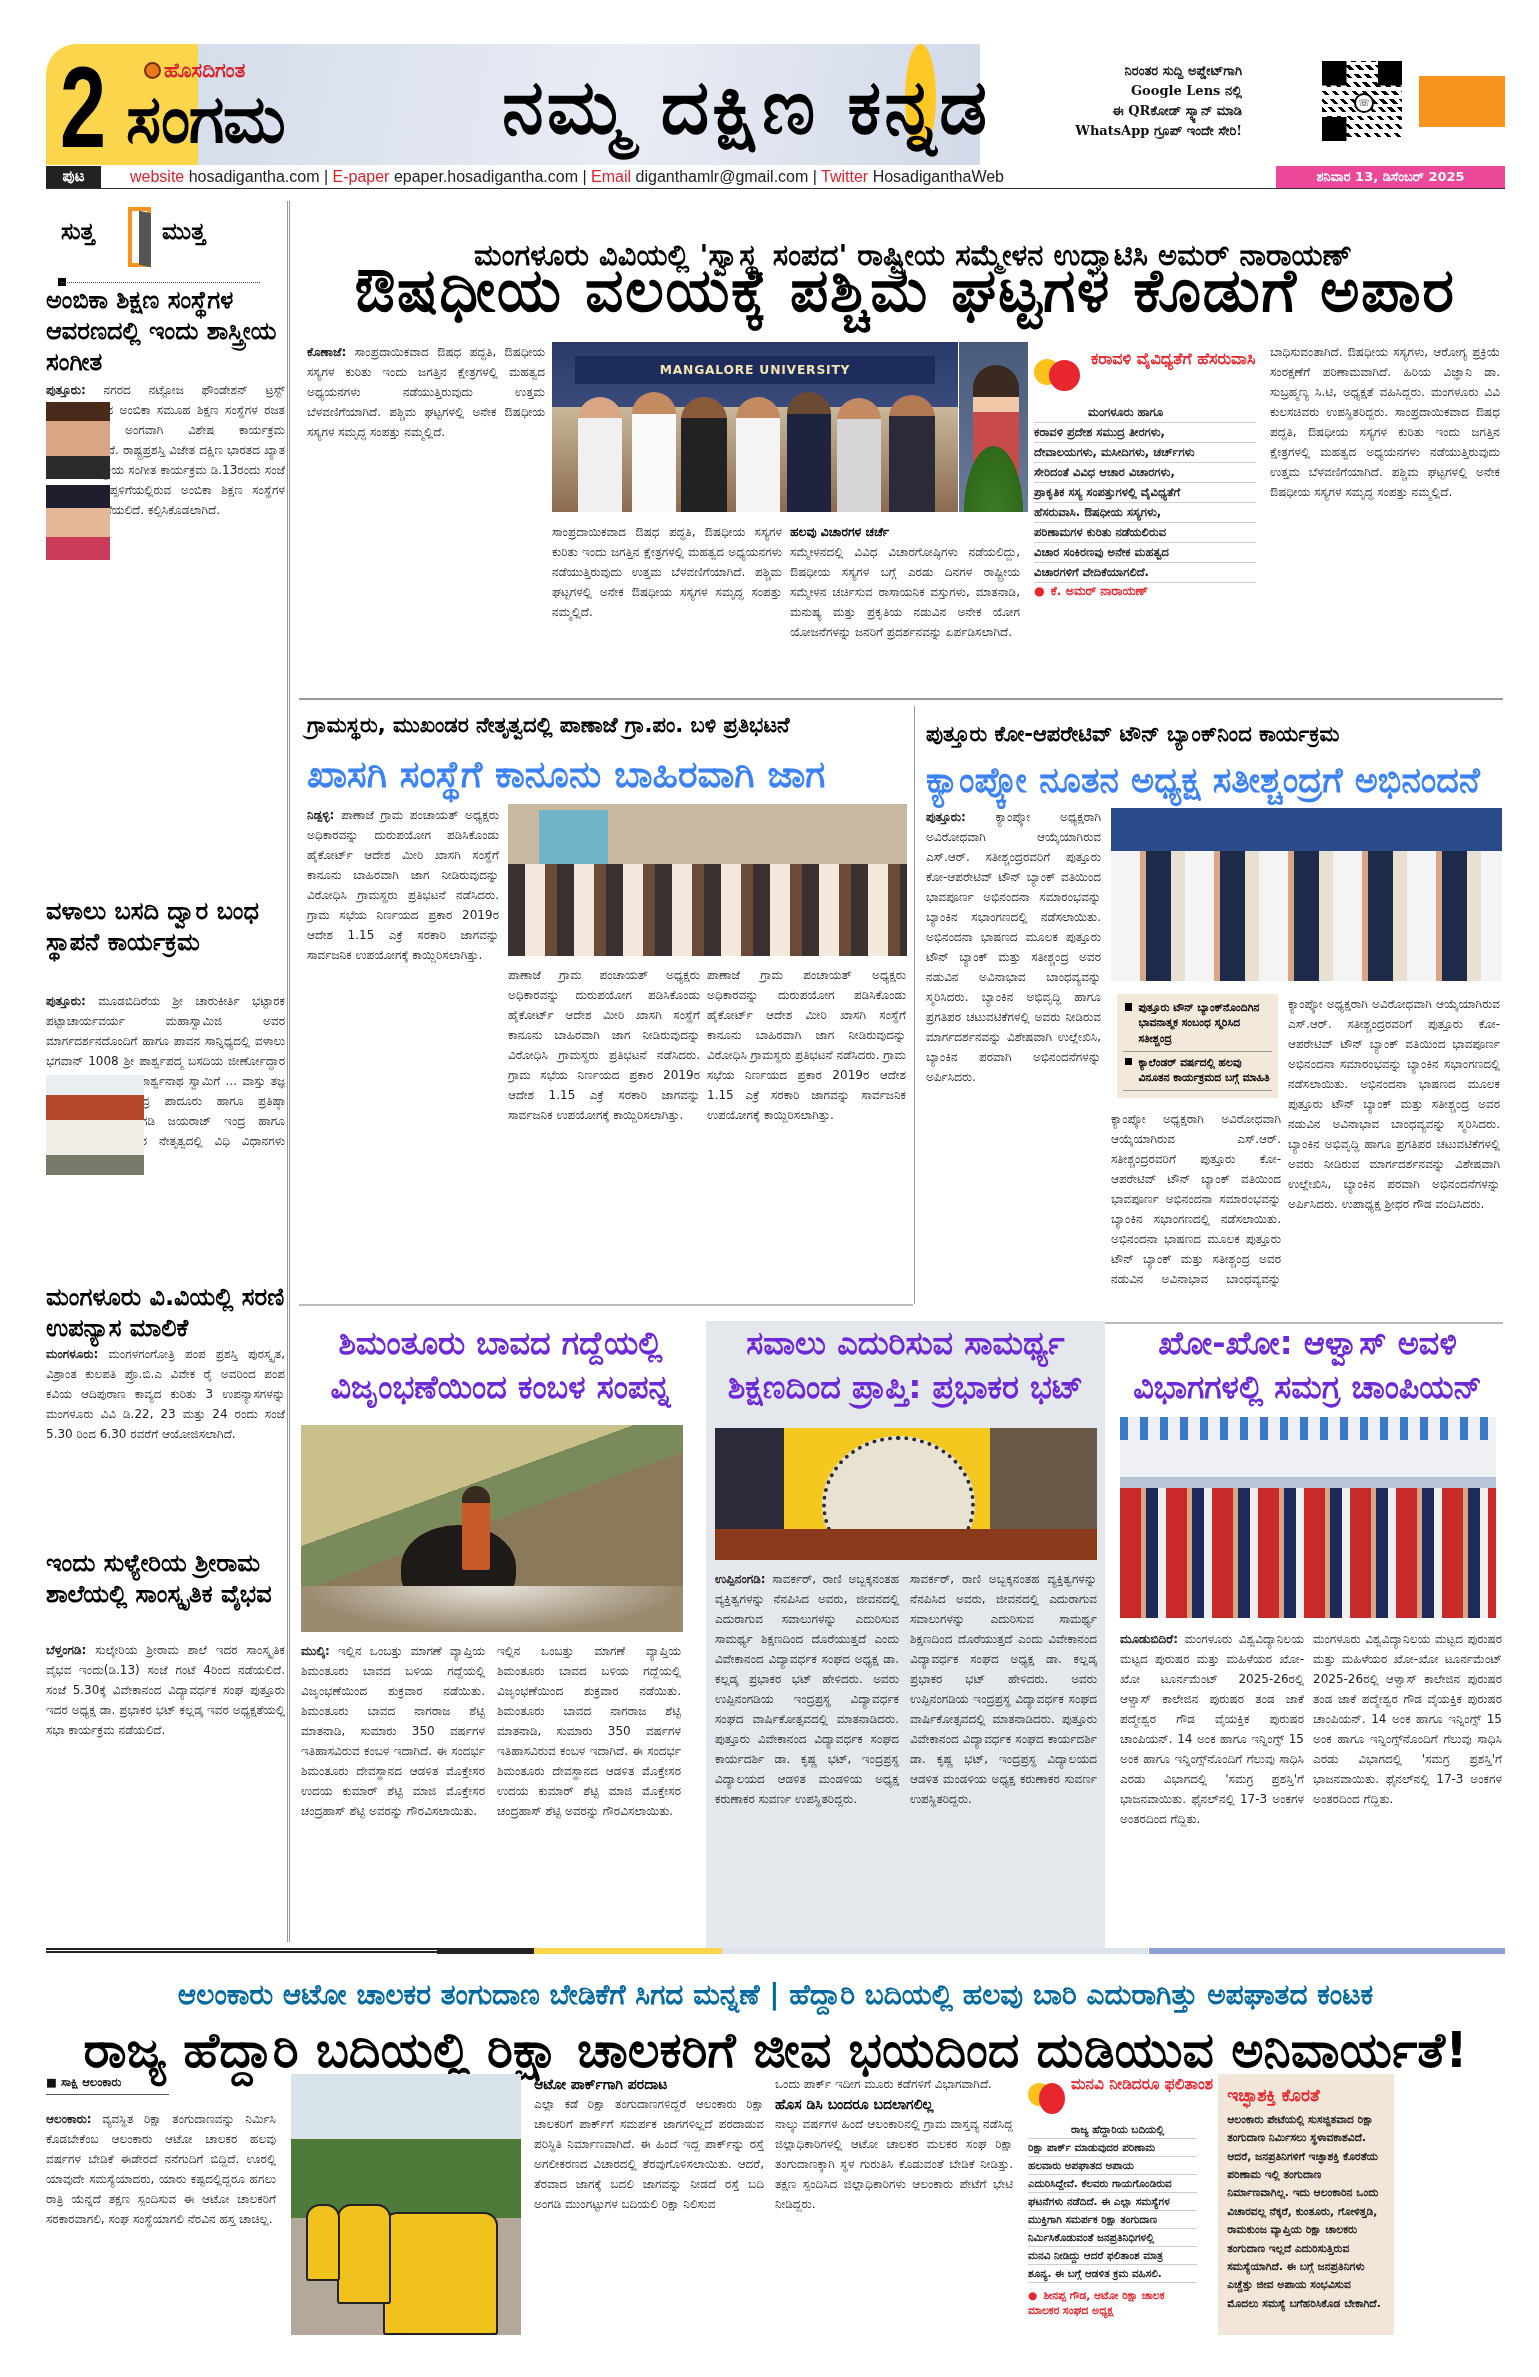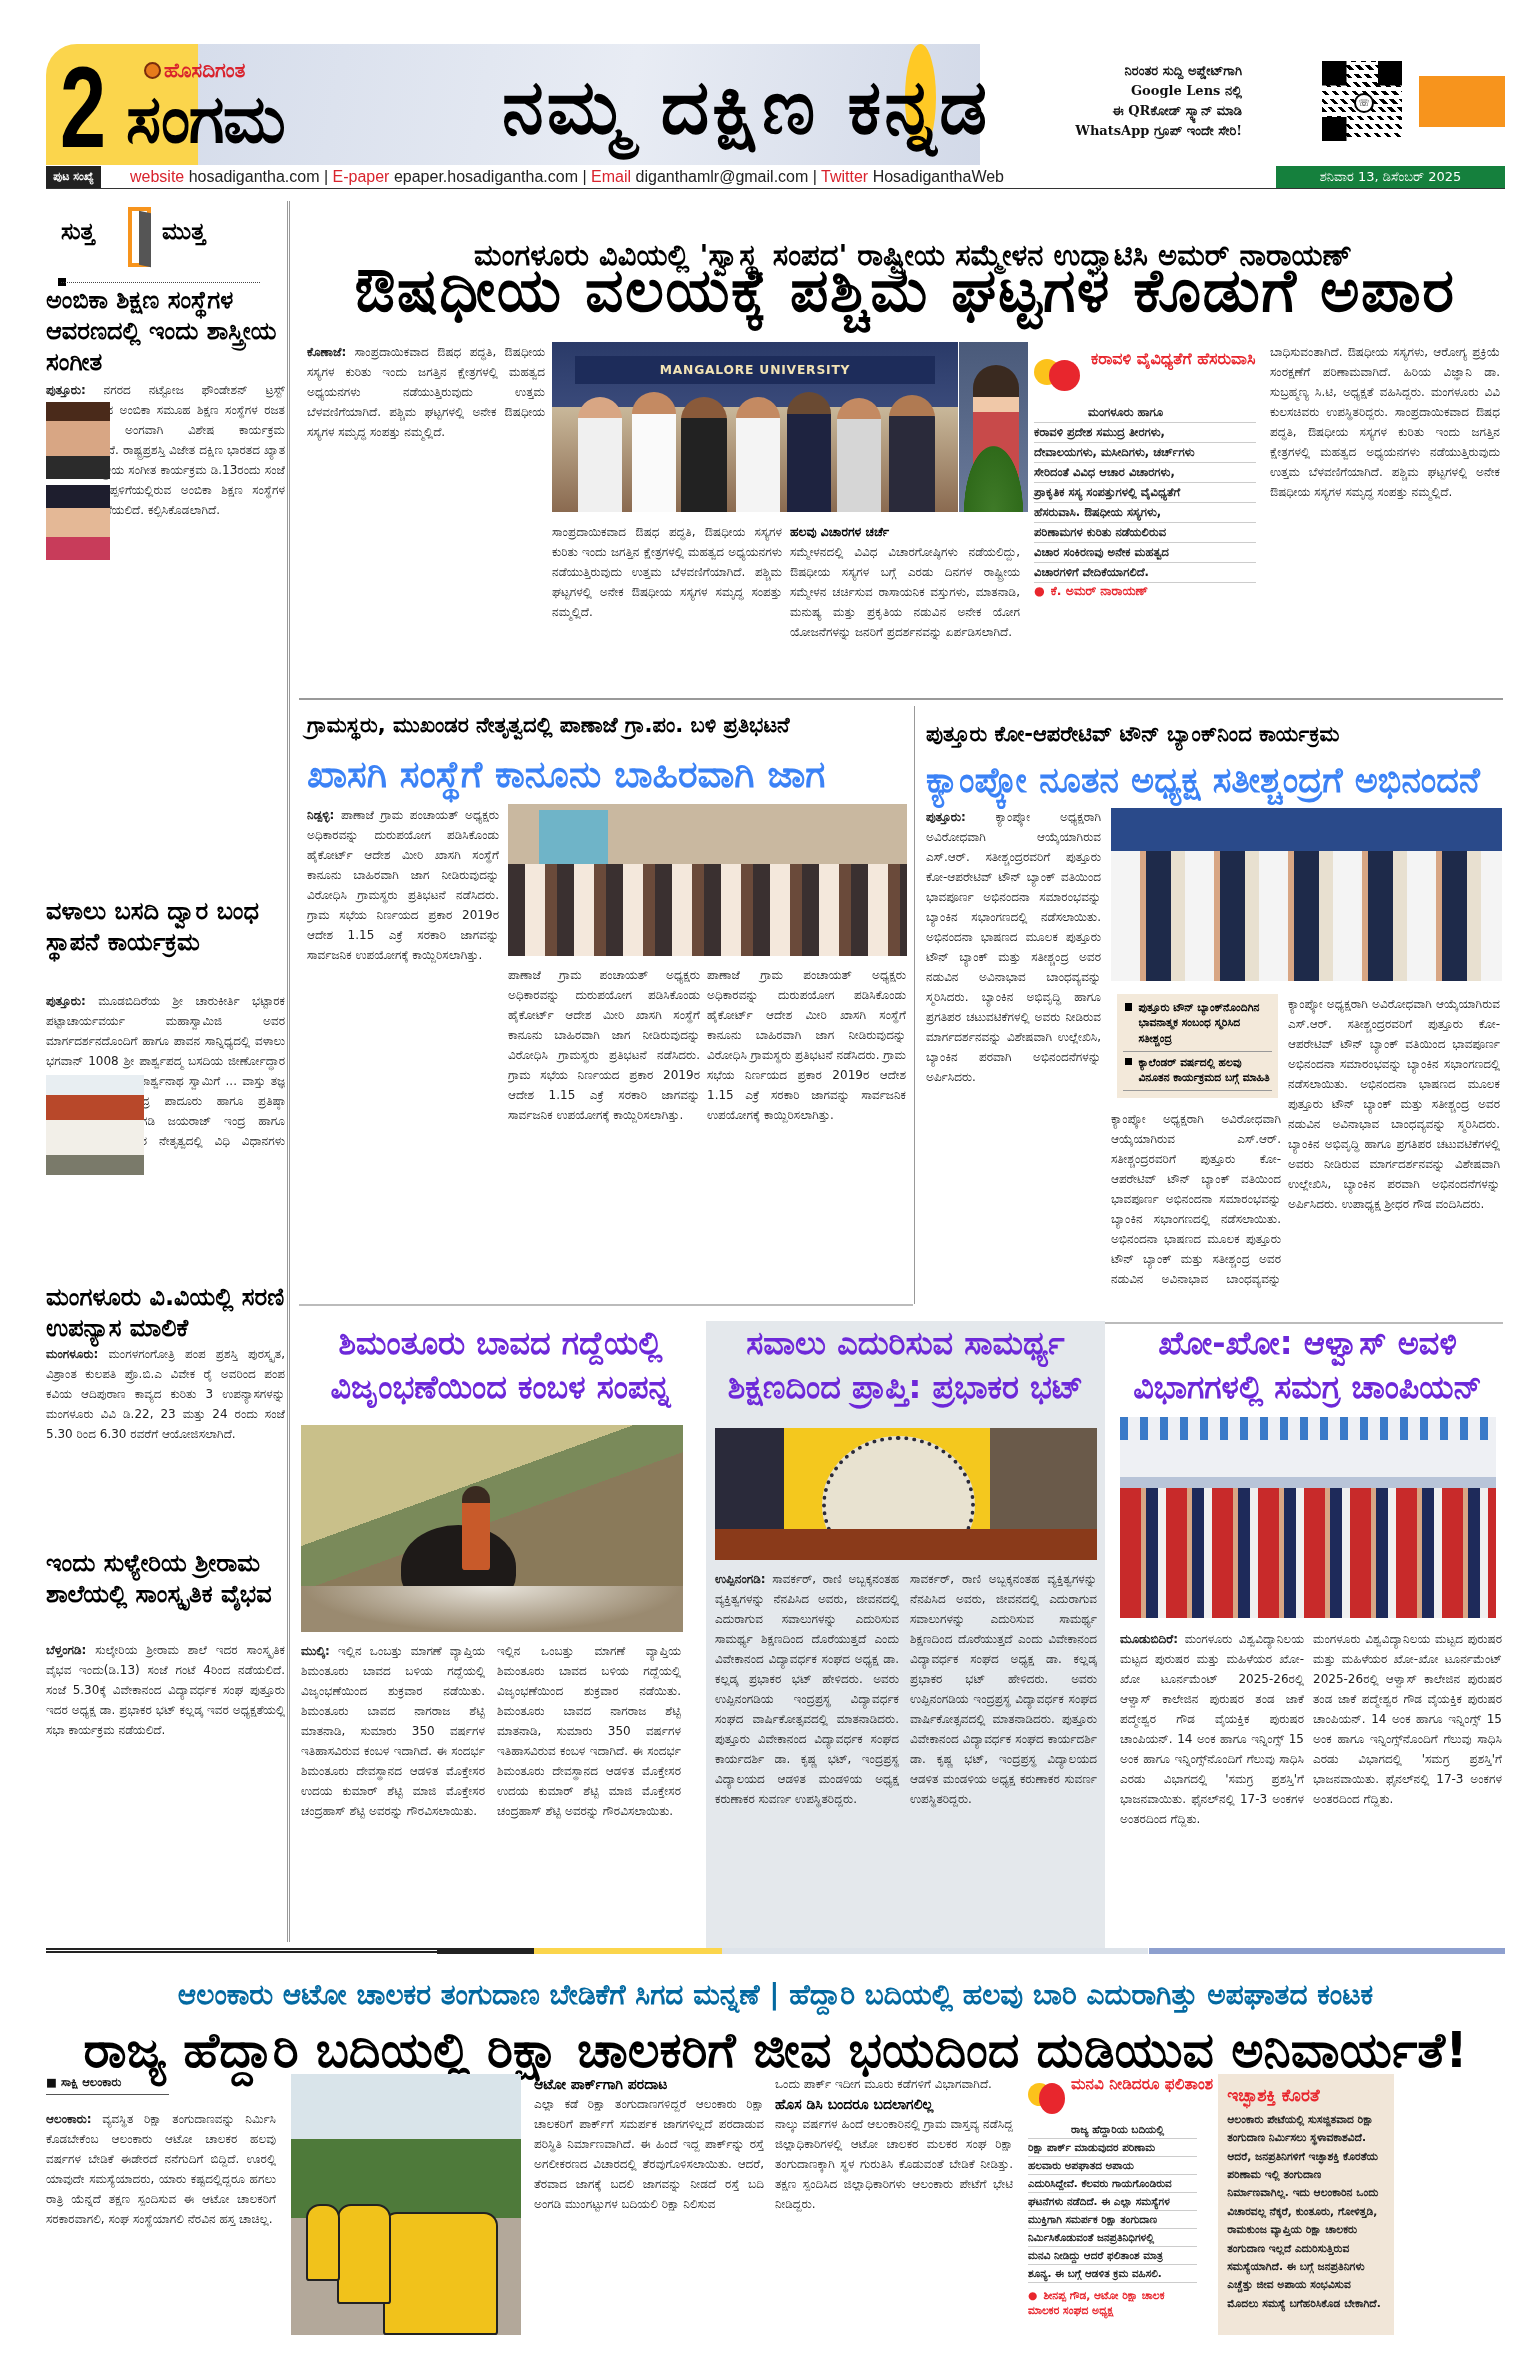--- a/index.html
+++ b/index.html
@@ -25,24 +25,24 @@
   .qr-inner { position: absolute; inset: 0; background:
       linear-gradient(#000,#000) 0 0/24.5px 24.5px no-repeat,
       linear-gradient(#000,#000) 100% 0/24.5px 24.5px no-repeat,
       linear-gradient(#000,#000) 0 100%/24.5px 24.5px no-repeat,
       repeating-linear-gradient(0deg, #fff 0 3.8px, transparent 3.8px 8.4px),
       repeating-linear-gradient(45deg, #000 0 3.1px, #fff 3.1px 7px); }
   .qr-icon { position: absolute; left: 32px; top: 32px; width: 20px; height: 20px; border-radius: 50%; background: #fff; border: 2.3px solid #000; font-size: 9.2px; text-align: center; line-height: 15.3px; }
   .mh-orange { position: absolute; left: 1373px; top: 32px; width: 86px; height: 51px; background: #f7941d; }
 
   .infobar { position: absolute; left: 46px; top: 166px; width: 1459px; height: 23px; border-bottom: 1.5px solid #333; }
-  .ib-label { position: absolute; left: 0; top: 0; width: 55px; height: 21.5px; background: #222; color: #fff; font-size: 11px; line-height: 21.5px; text-align: center; font-weight: bold; }
+  .ib-label { position: absolute; left: 0; top: 0; width: 55px; height: 21.5px; background: #222; color: #fff; font-size: 15px; line-height: 21.5px; text-align: center; font-weight: bold; }
   .ib-links { position: absolute; left: 84px; top: 1.5px; font-family: "Liberation Sans", sans-serif; font-size: 16px; line-height: 18.4px; color: #222; white-space: nowrap; }
   .ib-links .k { color: #d9232d; }
-  .ib-date { position: absolute; left: 1230px; top: 0; width: 229px; height: 21.5px; background: #15803d; color: #fff; font-weight: normal; font-size: 13px; line-height: 21.5px; text-align: center; }
+  .ib-date { position: absolute; left: 1230px; top: 0; width: 229px; height: 21.5px; background: #ec4899; color: #fff; font-weight: bold; font-size: 13px; line-height: 21.5px; text-align: center; }
 
   
   .col-rule { position: absolute; width: 3.1px; border-left: 0.8px solid #999; border-right: 0.8px solid #999; }
   .hr { position: absolute; height: 1.5px; background: #999; }
   .kicker { font-weight: bold; color: #000; }
   .body-txt { font-size: 12px; line-height: 20px; color: #222; text-align: justify; }
   .body-txt .dl { font-weight: bold; }
   .photo { position: absolute; overflow: hidden; }
   .hl-side { font-weight: bold; font-size: 24px; line-height: 31px; color: #000; }
   .suttamutta { position: absolute; left: 61px; top: 207px; width: 199px; height: 69px; }

